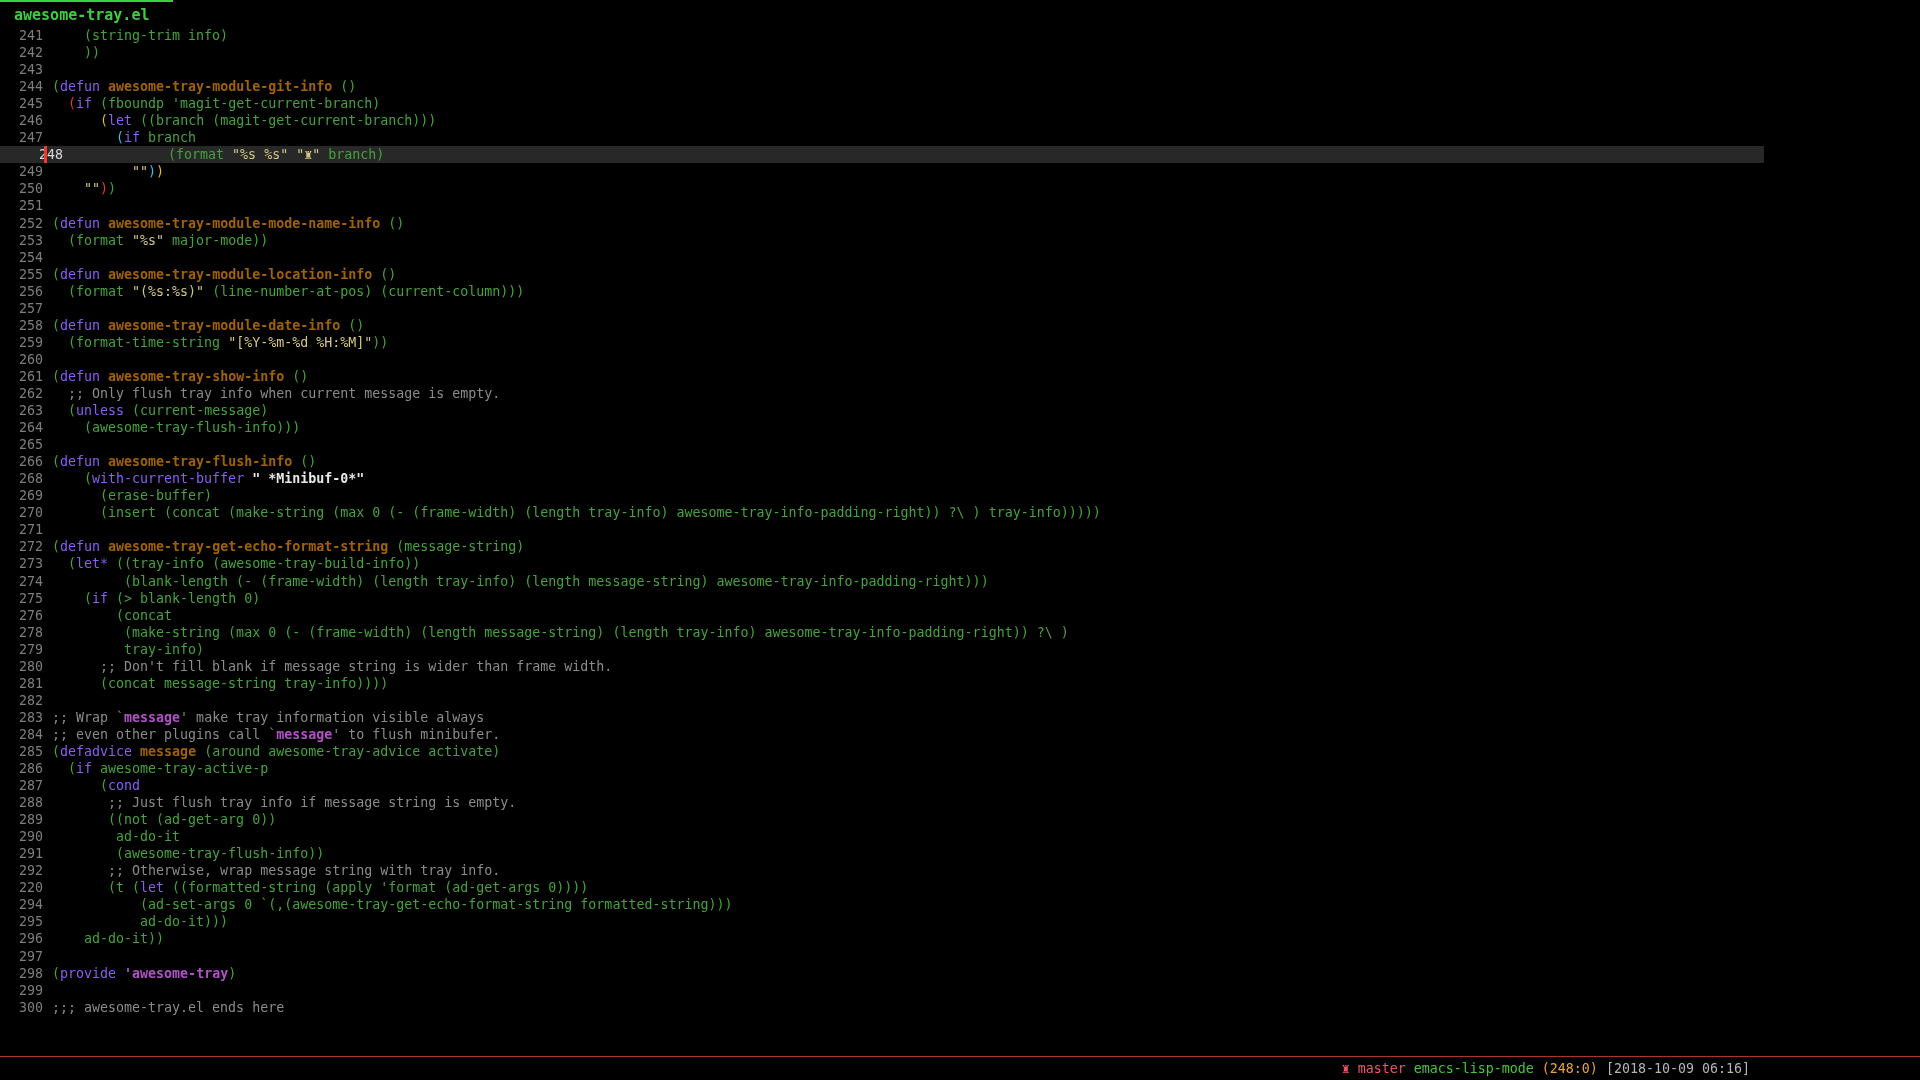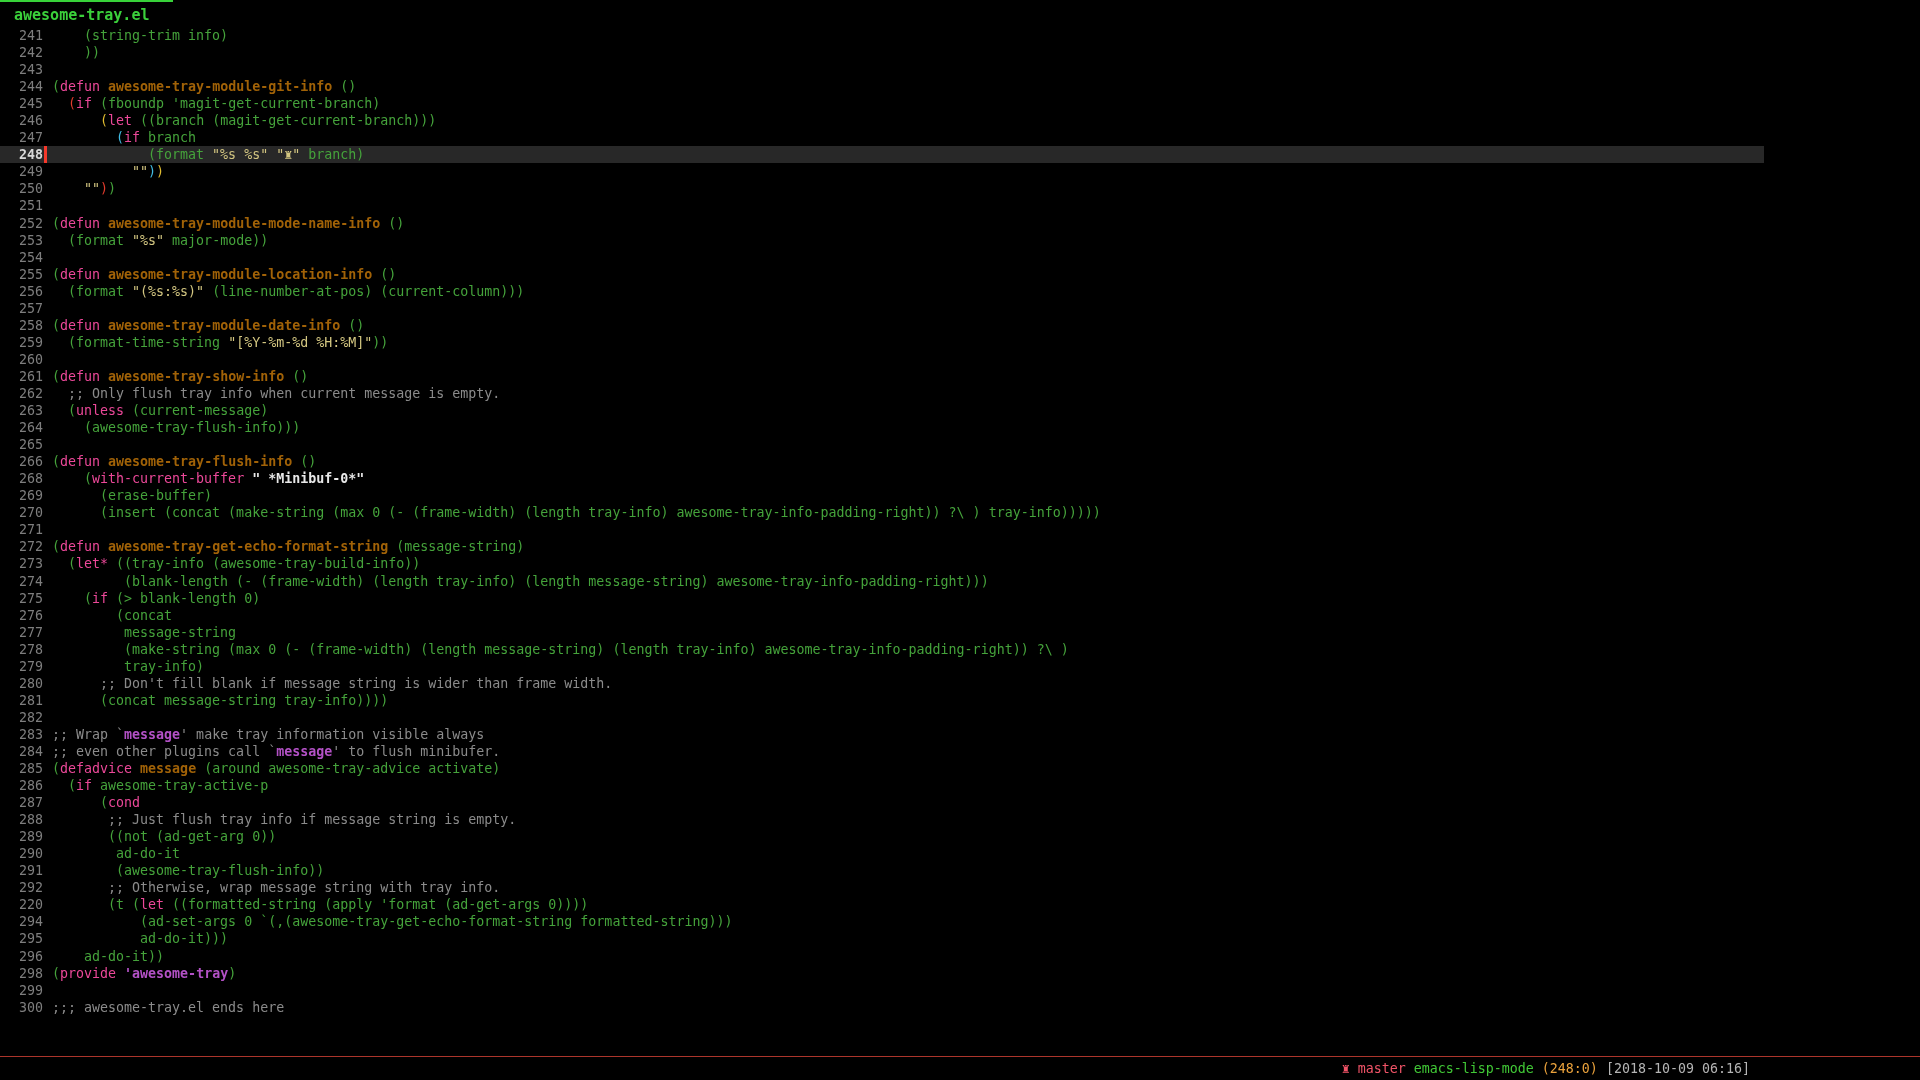--- a/index.html
+++ b/index.html
@@ -4,25 +4,25 @@
 <style>
   html,body{margin:0;padding:0;background:#000;width:1920px;height:1080px;overflow:hidden;}
   .screen{position:relative;width:1764px;height:1080px;background:#000;
           font-family:"DejaVu Sans Mono","DejaVu Sans",monospace;}
   .tab-underline{position:absolute;top:0;left:0;width:173px;height:2px;background:#38d23a;}
   .header{position:absolute;top:6px;left:14px;font-size:15px;font-weight:bold;color:#3bd13b;letter-spacing:0;}
   .code-area{position:absolute;top:27px;left:0;right:0;}
   .row{position:relative;height:17.06px;line-height:17.06px;font-size:13.3px;white-space:pre;}
   .row.current{background:#282828;}
   .ln{display:inline-block;width:43px;text-align:right;color:#7e7e7e;vertical-align:top;}
-  .row.current .ln{color:#d8d8d8;font-weight:bold;}
+  .row.current .ln{color:#d8d8d8;font-weight:normal;margin-left:20px;}
   .code{display:inline-block;padding-left:9px;vertical-align:top;}
   .cursor{position:absolute;left:44px;top:0;width:3px;height:17px;background:#f5392b;}
   .t-g{color:#45a33b;}
-  .t-k{color:#ec4899;}
+  .t-k{color:#8b5cf6;}
   .t-f{color:#a16207;font-weight:bold;}
   .t-s{color:#d3c681;}
   .t-sw{color:#e8e8e8;font-weight:bold;}
   .t-c{color:#8b8b8b;text-align:center;}
   .t-m{color:#b351c6;font-weight:bold;}
   .t-pr{color:#e23b2c;}
   .t-py{color:#e0bc30;}
   .t-pc{color:#41bce4;}
   .modeline-rule{position:absolute;top:1056px;left:0;width:1920px;height:1px;background:#ab352b;}
   .tray{position:absolute;top:1060px;right:14px;height:18px;line-height:18px;font-size:13.3px;white-space:pre;}
@@ -67,39 +67,39 @@
       <div class="row"><span class="ln">266</span><span class="code"><span class="t-g">(</span><span class="t-k">defun</span><span class="t-g"> </span><span class="t-f">awesome-tray-flush-info</span><span class="t-g"> ()</span></span></div>
       <div class="row"><span class="ln">268</span><span class="code"><span class="t-g">    (</span><span class="t-k">with-current-buffer</span><span class="t-g"> </span><span class="t-sw">" *Minibuf-0*"</span></span></div>
       <div class="row"><span class="ln">269</span><span class="code"><span class="t-g">      (erase-buffer)</span></span></div>
       <div class="row"><span class="ln">270</span><span class="code"><span class="t-g">      (insert (concat (make-string (max 0 (- (frame-width) (length tray-info) awesome-tray-info-padding-right)) ?\ ) tray-info)))))</span></span></div>
       <div class="row"><span class="ln">271</span><span class="code"></span></div>
       <div class="row"><span class="ln">272</span><span class="code"><span class="t-g">(</span><span class="t-k">defun</span><span class="t-g"> </span><span class="t-f">awesome-tray-get-echo-format-string</span><span class="t-g"> (message-string)</span></span></div>
       <div class="row"><span class="ln">273</span><span class="code"><span class="t-g">  (</span><span class="t-k">let*</span><span class="t-g"> ((tray-info (awesome-tray-build-info))</span></span></div>
       <div class="row"><span class="ln">274</span><span class="code"><span class="t-g">         (blank-length (- (frame-width) (length tray-info) (length message-string) awesome-tray-info-padding-right)))</span></span></div>
       <div class="row"><span class="ln">275</span><span class="code"><span class="t-g">    (</span><span class="t-k">if</span><span class="t-g"> (&gt; blank-length 0)</span></span></div>
       <div class="row"><span class="ln">276</span><span class="code"><span class="t-g">        (concat</span></span></div>
-      <div class="row"><span class="ln">277</span><span class="code"><span class="t-g">         message-string</span></span></div>
       <div class="row"><span class="ln">278</span><span class="code"><span class="t-g">         (make-string (max 0 (- (frame-width) (length message-string) (length tray-info) awesome-tray-info-padding-right)) ?\ )</span></span></div>
       <div class="row"><span class="ln">279</span><span class="code"><span class="t-g">         tray-info)</span></span></div>
       <div class="row"><span class="ln">280</span><span class="code"><span class="t-c">      ;; Don't fill blank if message string is wider than frame width.</span></span></div>
       <div class="row"><span class="ln">281</span><span class="code"><span class="t-g">      (concat message-string tray-info))))</span></span></div>
       <div class="row"><span class="ln">282</span><span class="code"></span></div>
       <div class="row"><span class="ln">283</span><span class="code"><span class="t-c">;; Wrap `</span><span class="t-m">message</span><span class="t-c">' make tray information visible always</span></span></div>
       <div class="row"><span class="ln">284</span><span class="code"><span class="t-c">;; even other plugins call `</span><span class="t-m">message</span><span class="t-c">' to flush minibufer.</span></span></div>
       <div class="row"><span class="ln">285</span><span class="code"><span class="t-g">(</span><span class="t-k">defadvice</span><span class="t-g"> </span><span class="t-f">message</span><span class="t-g"> (around awesome-tray-advice activate)</span></span></div>
       <div class="row"><span class="ln">286</span><span class="code"><span class="t-g">  (</span><span class="t-k">if</span><span class="t-g"> awesome-tray-active-p</span></span></div>
       <div class="row"><span class="ln">287</span><span class="code"><span class="t-g">      (</span><span class="t-k">cond</span></span></div>
       <div class="row"><span class="ln">288</span><span class="code"><span class="t-c">       ;; Just flush tray info if message string is empty.</span></span></div>
       <div class="row"><span class="ln">289</span><span class="code"><span class="t-g">       ((not (ad-get-arg 0))</span></span></div>
       <div class="row"><span class="ln">290</span><span class="code"><span class="t-g">        ad-do-it</span></span></div>
       <div class="row"><span class="ln">291</span><span class="code"><span class="t-g">        (awesome-tray-flush-info))</span></span></div>
       <div class="row"><span class="ln">292</span><span class="code"><span class="t-c">       ;; Otherwise, wrap message string with tray info.</span></span></div>
       <div class="row"><span class="ln">220</span><span class="code"><span class="t-g">       (t (</span><span class="t-k">let</span><span class="t-g"> ((formatted-string (apply 'format (ad-get-args 0))))</span></span></div>
       <div class="row"><span class="ln">294</span><span class="code"><span class="t-g">           (ad-set-args 0 `(,(awesome-tray-get-echo-format-string formatted-string)))</span></span></div>
       <div class="row"><span class="ln">295</span><span class="code"><span class="t-g">           ad-do-it)))</span></span></div>
       <div class="row"><span class="ln">296</span><span class="code"><span class="t-g">    ad-do-it))</span></span></div>
+      <div class="row"><span class="ln">297</span><span class="code"></span></div>
       <div class="row"><span class="ln">298</span><span class="code"><span class="t-g">(</span><span class="t-k">provide</span><span class="t-g"> </span><span class="t-m">'awesome-tray</span><span class="t-g">)</span></span></div>
       <div class="row"><span class="ln">299</span><span class="code"></span></div>
       <div class="row"><span class="ln">300</span><span class="code"><span class="t-c">;;; awesome-tray.el ends here</span></span></div>
     </div>
   <div class="modeline-rule"></div>
   <div class="tray"><span class="rook">♜</span><span> </span><span class="branch">master</span><span> </span><span class="mode">emacs-lisp-mode</span><span> </span><span class="pos">(248:0)</span><span> </span><span class="date">[2018-10-09 06:16]</span></div>
 </div>
 
 </body></html>

